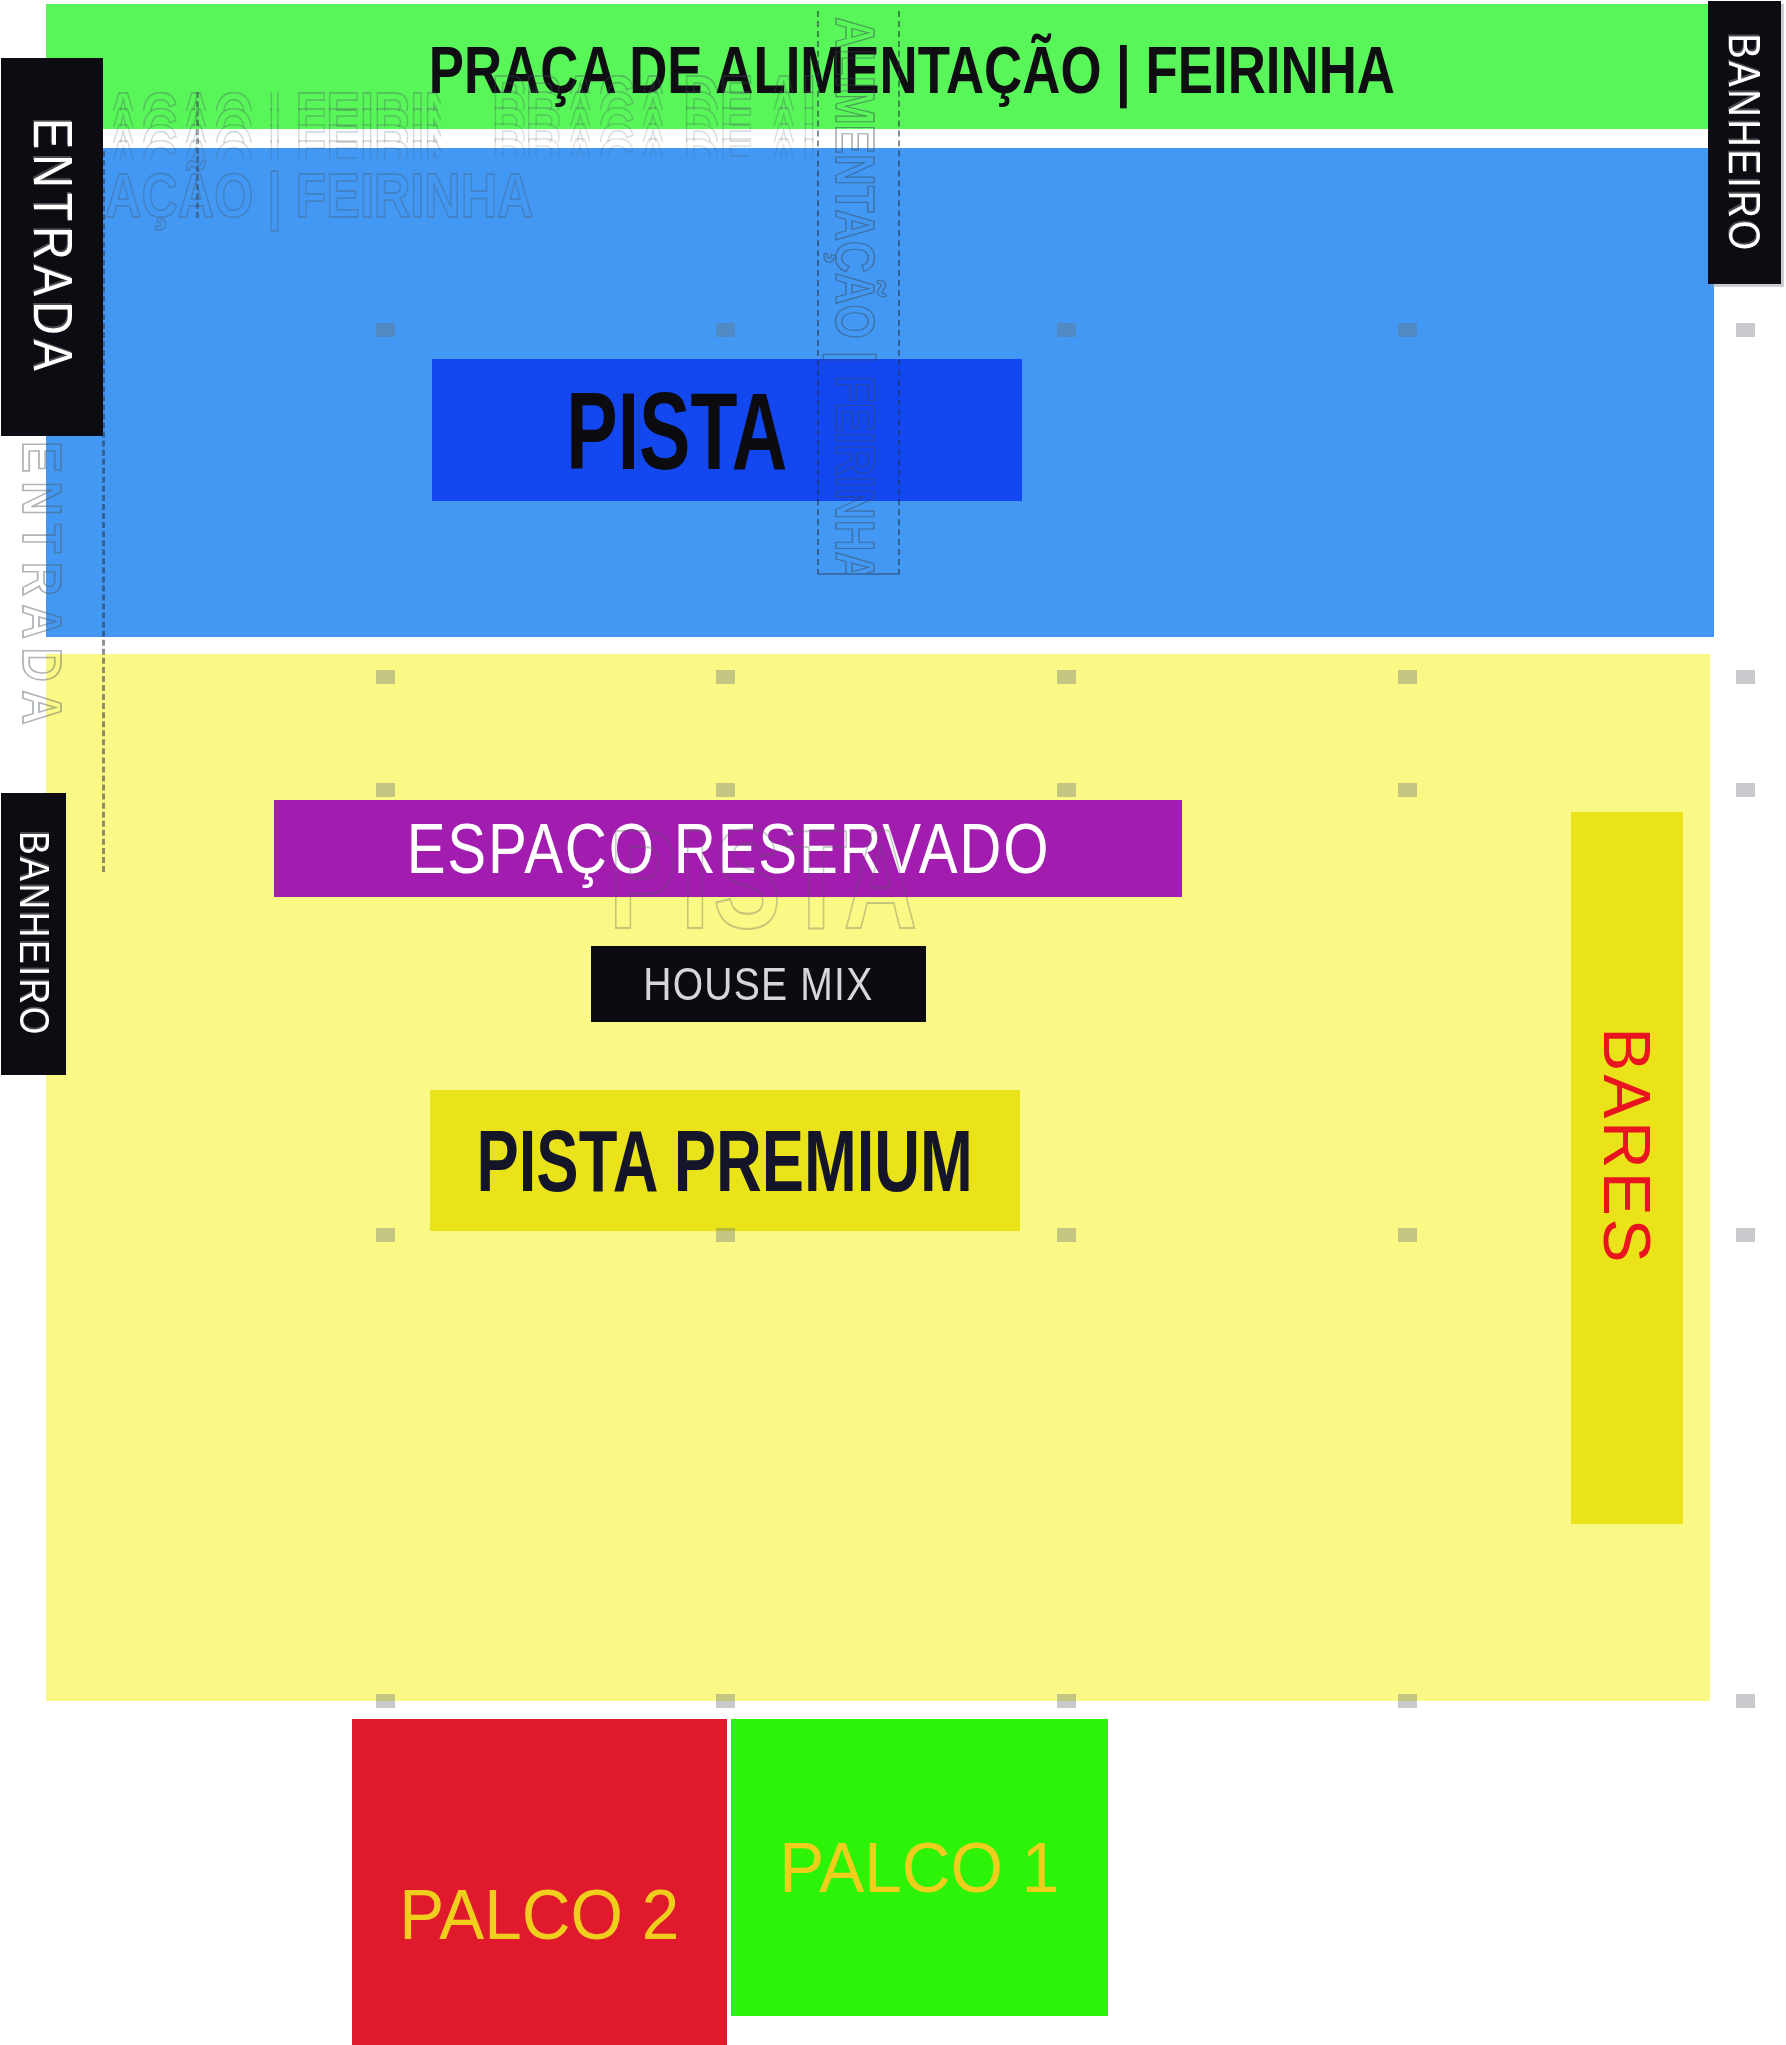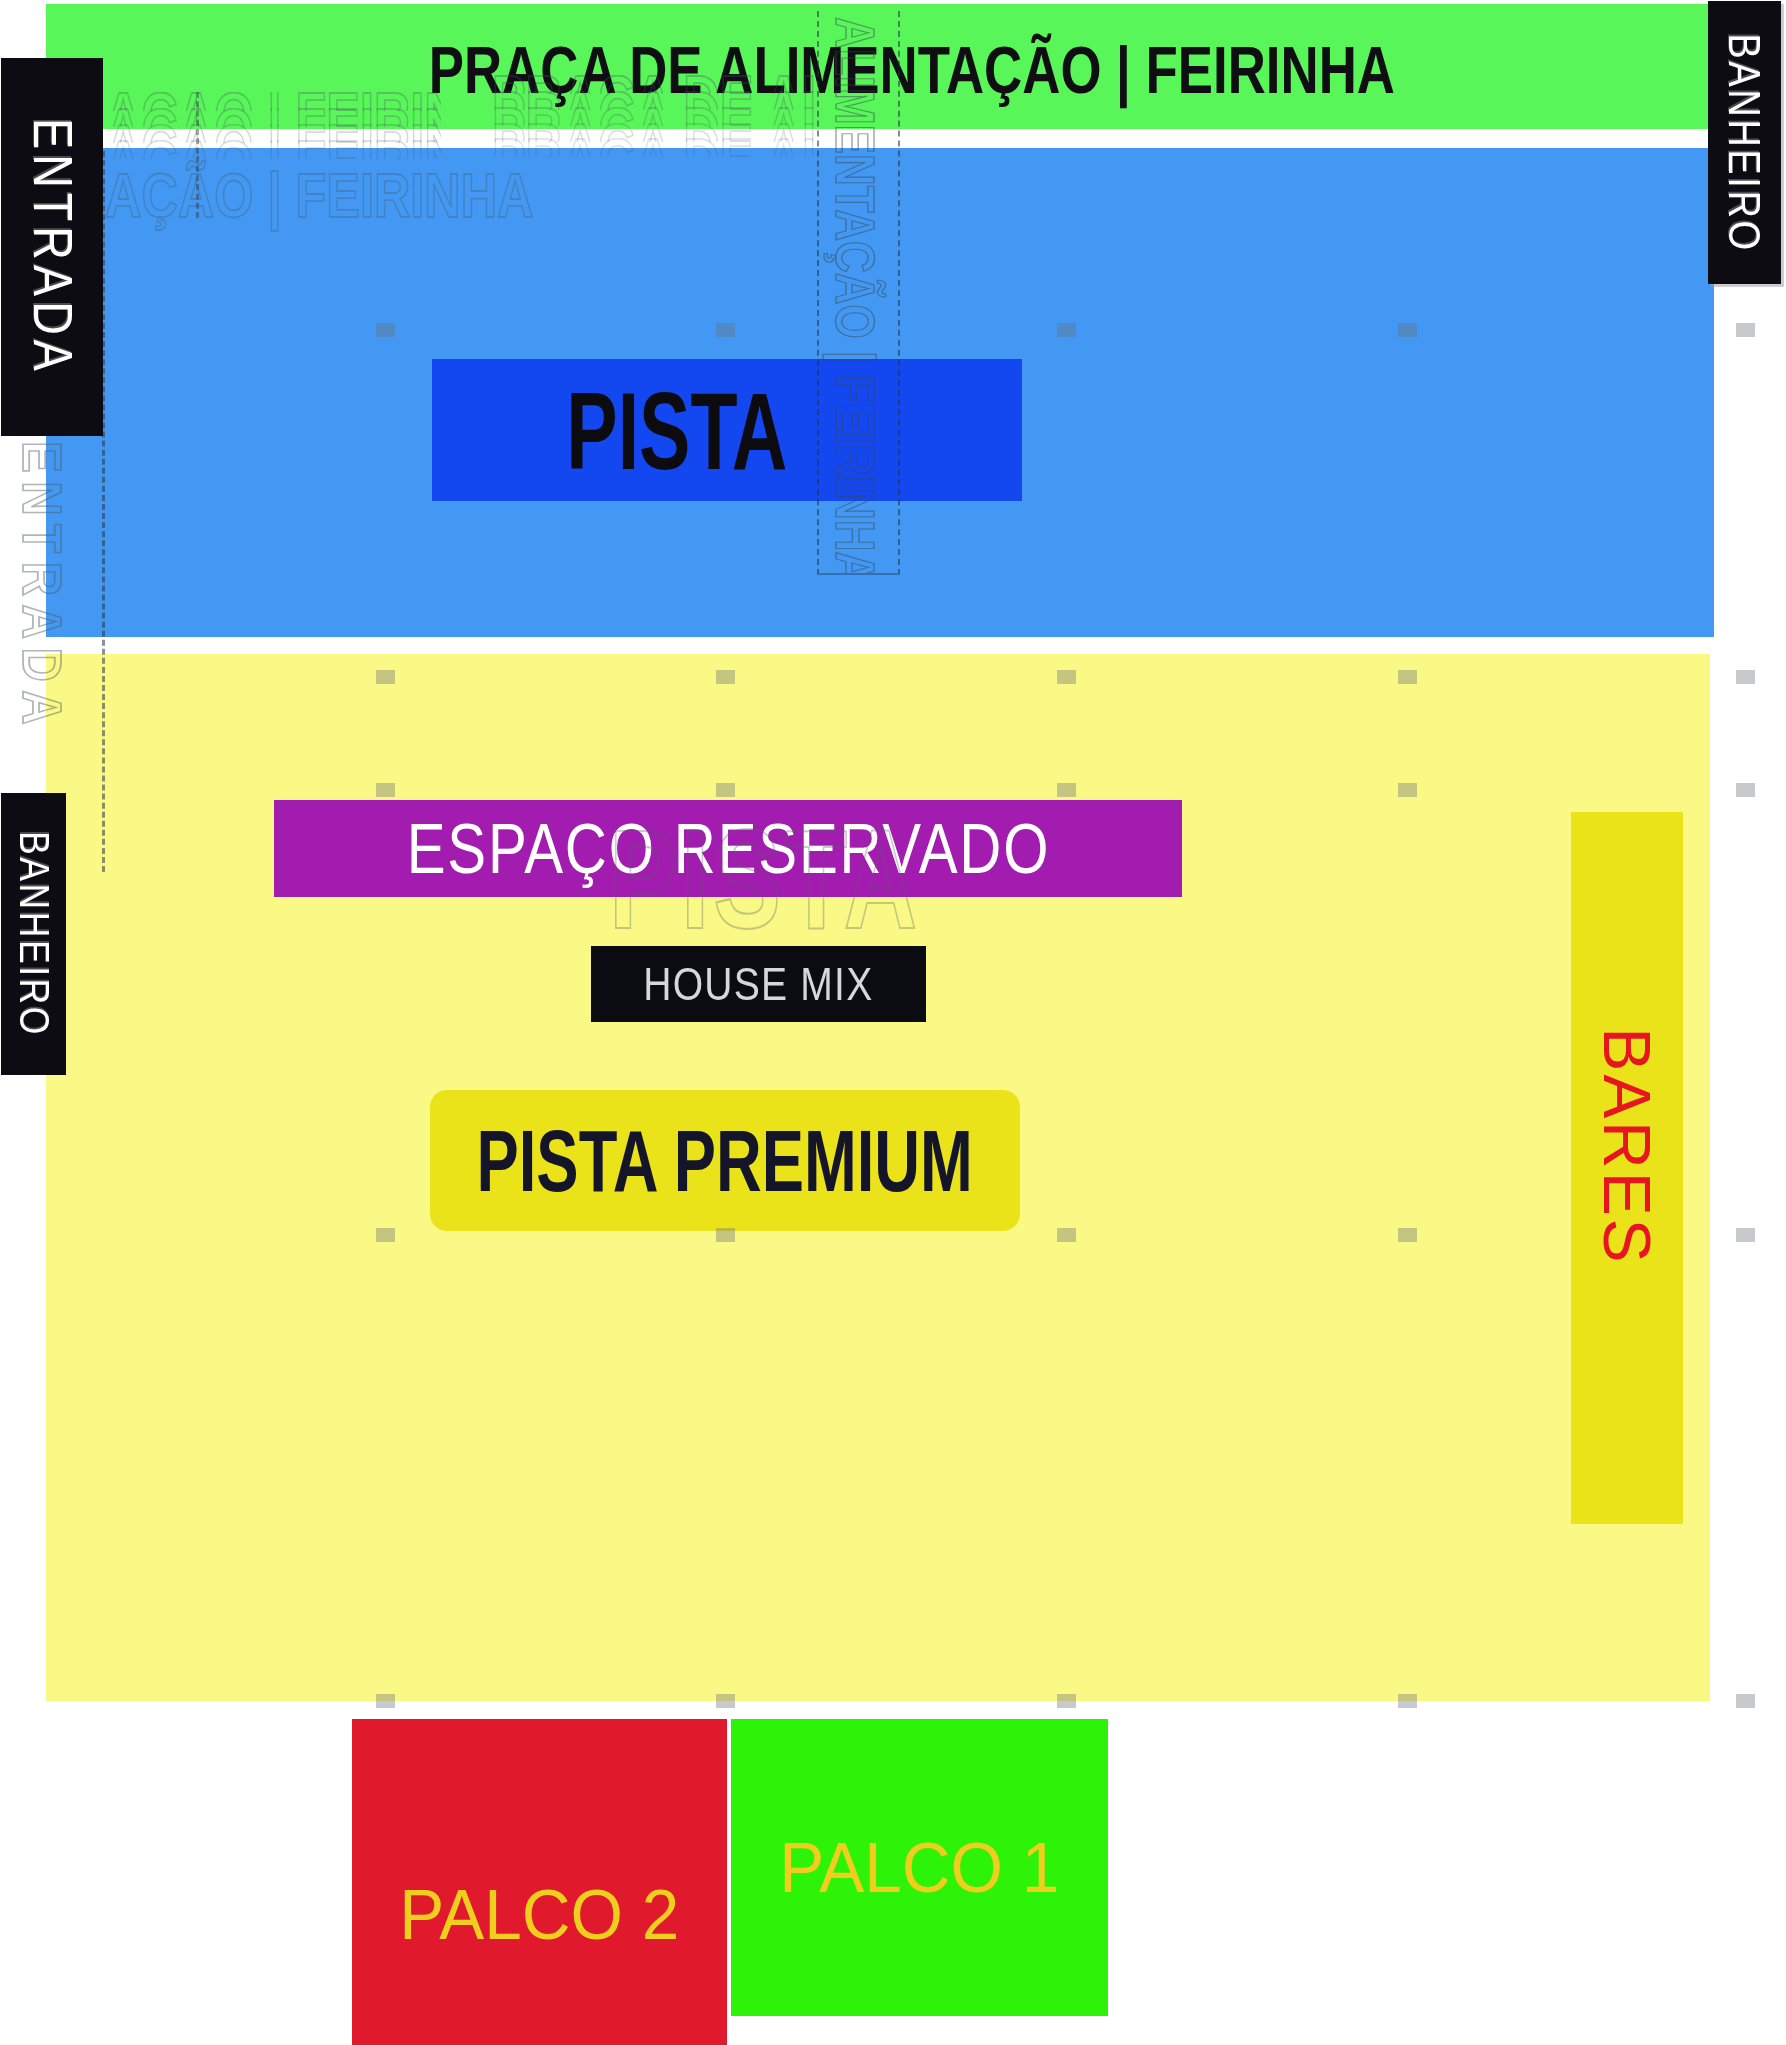--- a/index.html
+++ b/index.html
@@ -15,21 +15,21 @@
   
   .title-wrap{left:461px;top:27px;width:901px;height:86px;z-index:3;display:flex;align-items:center;justify-content:center;}
   .title-text{font-size:66px;font-weight:bold;color:#0e0e13;white-space:nowrap;transform:scaleX(0.80);letter-spacing:0px;}
   
   .box-pista{left:432px;top:359px;width:590px;height:142px;background:#1347f0;z-index:2;display:flex;align-items:center;justify-content:center;}
   .box-pista .lbl{font-size:110px;font-weight:bold;color:#0b0b10;transform:translateX(-50px) scaleX(0.70);white-space:nowrap;}
   .box-reserved{left:274px;top:800px;width:908px;height:97px;background:#a21caf;z-index:2;display:flex;align-items:center;justify-content:center;}
   .box-reserved .lbl{font-size:71px;font-weight:400;color:#ffffff;transform:scaleX(0.82);white-space:nowrap;letter-spacing:2.2px;}
   .box-housemix{left:591px;top:946px;width:335px;height:76px;background:#0b0b12;z-index:4;display:flex;align-items:center;justify-content:center;}
   .box-housemix .lbl{font-size:46px;font-weight:400;color:#d6d7dc;transform:scaleX(0.85);white-space:nowrap;letter-spacing:1.4px;}
-  .box-premium{left:430px;top:1090px;width:590px;height:141px;background:#eae31a;z-index:2;display:flex;align-items:center;justify-content:center;border-radius:17px;}
+  .box-premium{left:430px;top:1090px;width:590px;height:141px;background:#eae31a;z-index:2;display:flex;align-items:center;justify-content:center;}
   .box-premium .lbl{font-size:88px;font-weight:bold;color:#15152a;transform:scaleX(0.72);white-space:nowrap;}
   .bar-bares{left:1571px;top:812px;width:112px;height:712px;background:#eae31a;z-index:2;display:flex;align-items:center;justify-content:center;}
   .bar-bares .lbl{font-size:66px;font-weight:400;color:#e8141f;transform:translateY(-21.6px) rotate(90deg);white-space:nowrap;letter-spacing:2.9px;}
   
   .label-black{background:#0c0c12;z-index:5;display:flex;align-items:center;justify-content:center;}
   .label-entrada{left:1.4px;top:58px;width:102px;height:378px;}
   .label-entrada .lbl{font-size:55px;letter-spacing:5.8px;}
   .label-banheiro-top{left:1708px;top:1.4px;width:73px;height:283px;box-shadow:2.9px 2.9px 0 rgba(160,160,165,0.55);}
   .label-banheiro-top .lbl{font-size:45px;letter-spacing:2.9px;}
   .label-banheiro-left{left:1.4px;top:793px;width:65px;height:282px;}

